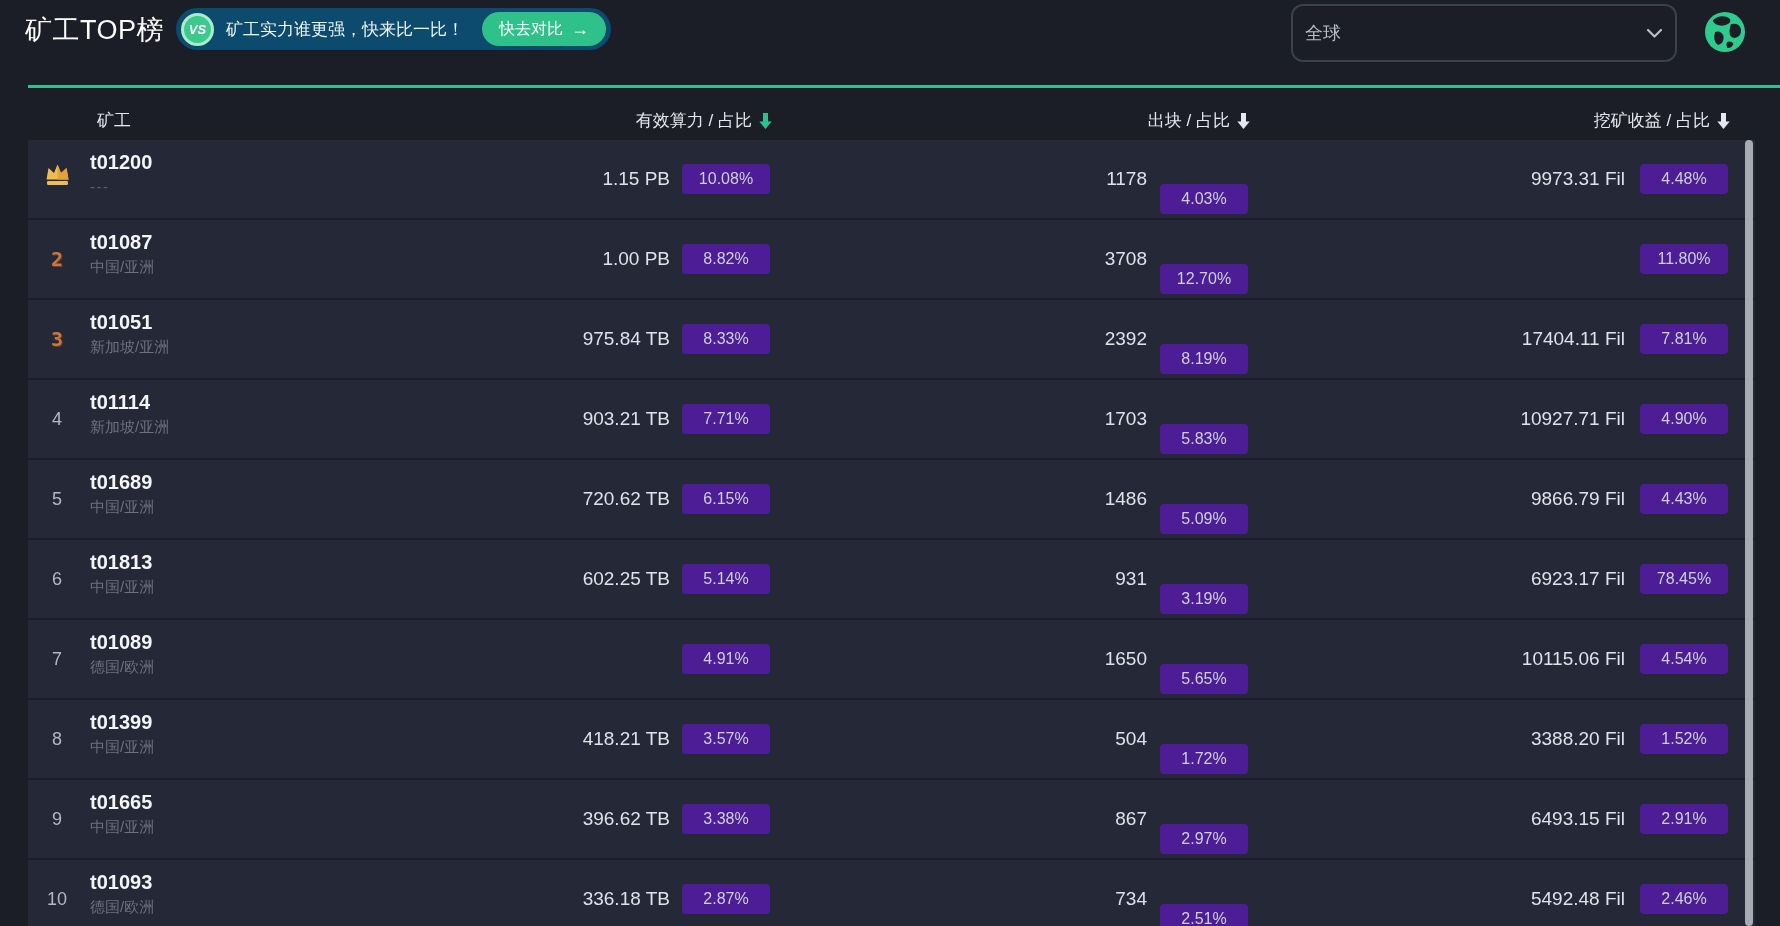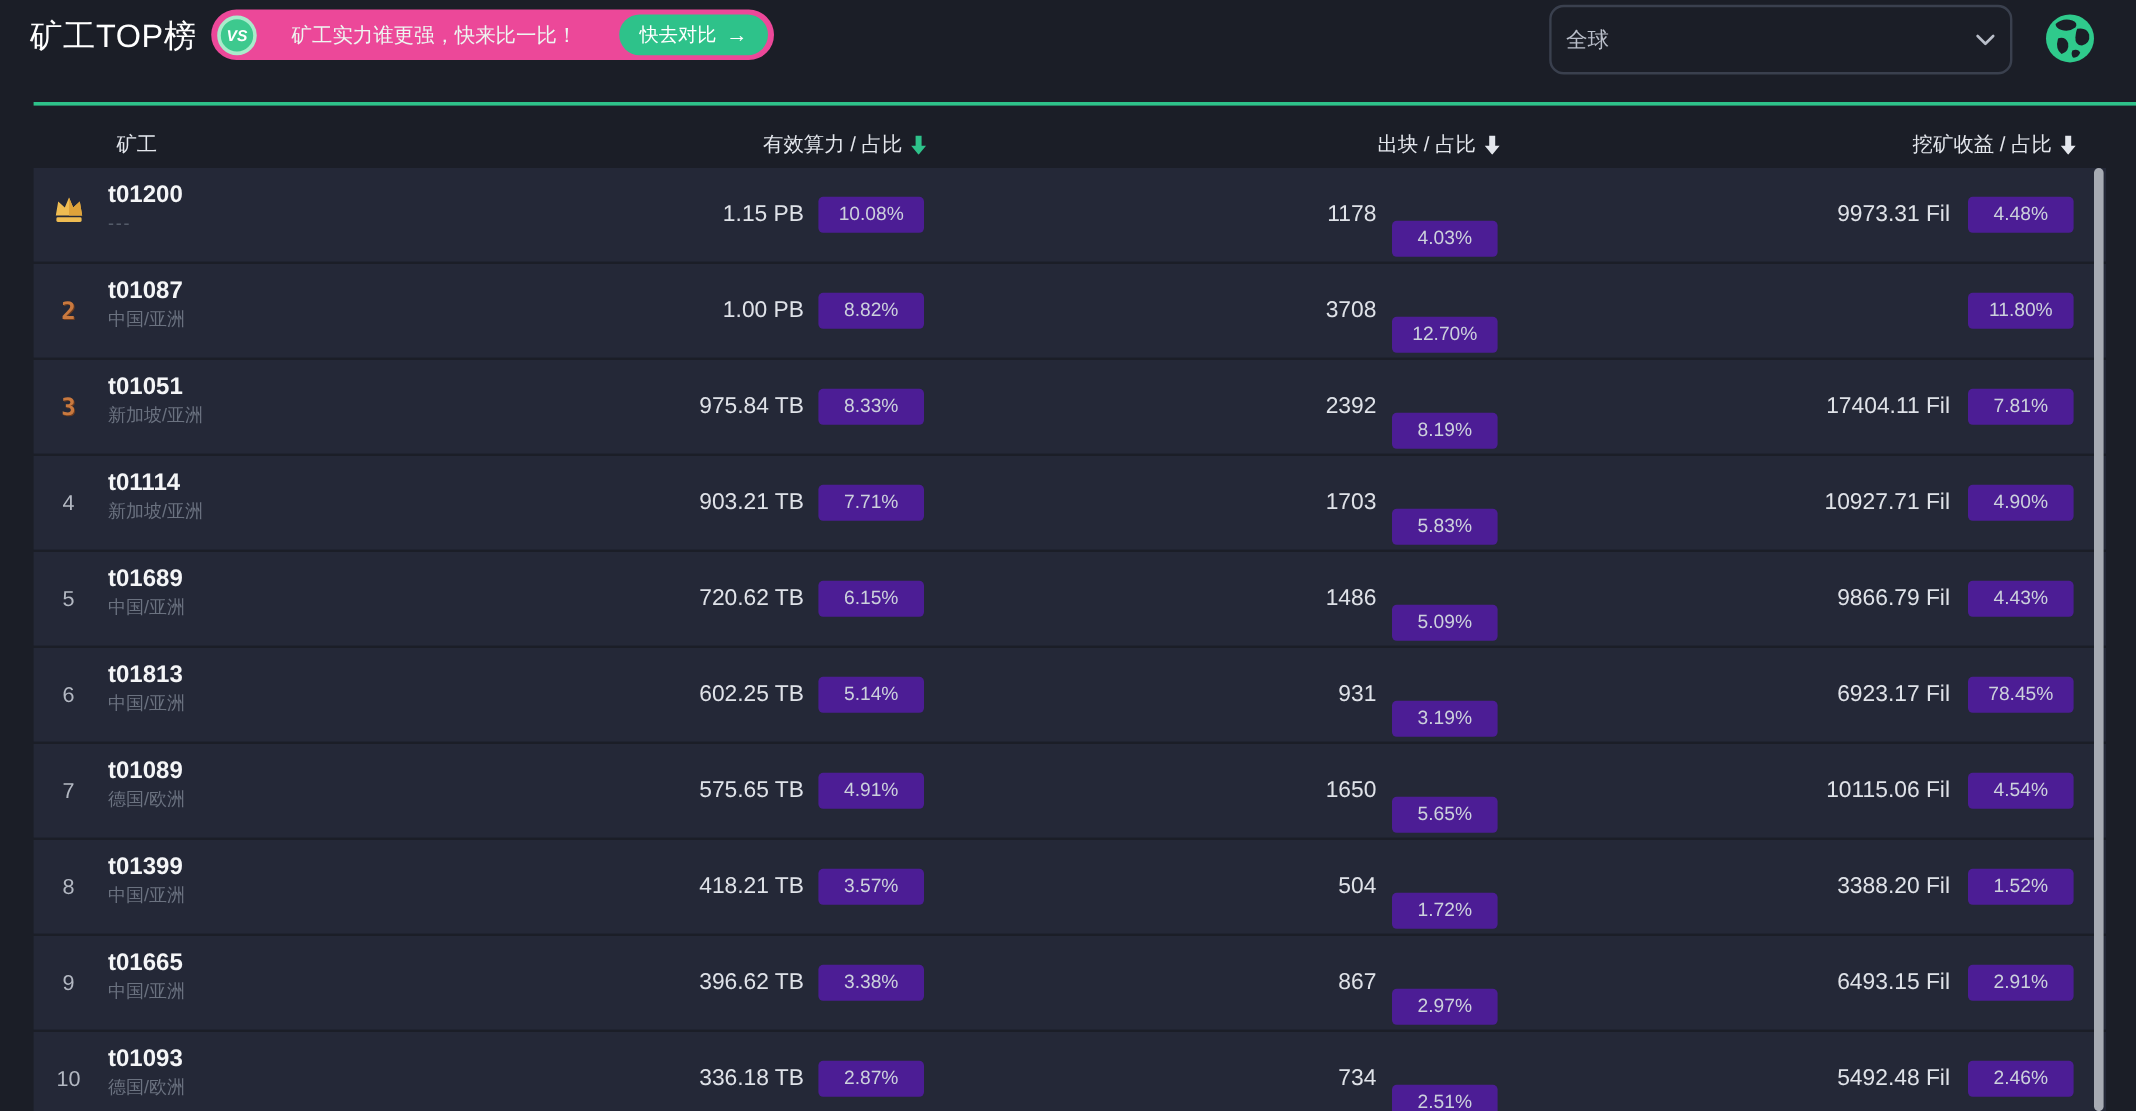--- a/index.html
+++ b/index.html
@@ -6,22 +6,22 @@
   html,body { margin:0; padding:0; }
   body {
     width:1780px; height:926px; position:relative; overflow:hidden;
     background:#1b1e27;
     font-family:"Liberation Sans", sans-serif;
     -webkit-font-smoothing:antialiased;
   }
 
   
   .title { position:absolute; left:25px; top:12px; font-size:27px; font-weight:normal; color:#ffffff; letter-spacing:.5px; }
-  .promo { position:absolute; left:176px; top:8px; height:42px; background:#ec4899; border-radius:21px;
-           display:flex; align-items:center; padding:0 5px 0 5px; gap:29px; }
+  .promo { position:absolute; left:176px; top:8px; height:42px; background:#0c4a6e; border-radius:21px;
+           display:flex; align-items:center; padding:0 5px 0 5px; gap:12px; }
   .vs-badge { width:33px; height:33px; border-radius:50%; background:#3dc98e; border:3px solid #a9ebcb;
               color:#ffffff; font-weight:bold; font-style:italic; font-size:13px;
               display:flex; align-items:center; justify-content:center; flex:0 0 auto; }
   .promo-text { color:#eef6f1; font-size:17px; white-space:nowrap; padding-right:6px; }
   .promo-btn { height:34px; border:none; border-radius:17px; background:#2ec28a; color:#ffffff; font-size:16px;
                font-family:inherit; display:flex; align-items:center; padding:0 17px; gap:8px; cursor:pointer; white-space:nowrap;justify-content:flex-end; }
   .promo-btn .arr { font-size:18px; line-height:1; }
   .region-select { position:absolute; left:1291px; top:4px; width:386px; height:58px; border:2px solid #3a404e;
                    border-radius:12px; display:flex; align-items:center; justify-content:space-between;
                    padding:0 12px; color:#b9bec9; font-size:18px; cursor:pointer; background:transparent; }
@@ -233,21 +233,20 @@
   </div>
     <div class="row">
     <div class="rank">
 
       <span class="rank-num">7</span>
     </div>
     <div class="miner-info">
       <div class="miner-name">t01089</div>
       <div class="miner-loc">德国/欧洲</div>
     </div>
-    <div class="val v-power">575.65 TB</div>
     <div class="badge b-power">4.91%</div>
     <div class="val v-blocks">1650</div>
     <div class="badge b-blocks">5.65%</div>
     <div class="val v-reward">10115.06 Fil</div>
     <div class="badge b-reward">4.54%</div>
   </div>
     <div class="row">
     <div class="rank">
 
       <span class="rank-num">8</span>

